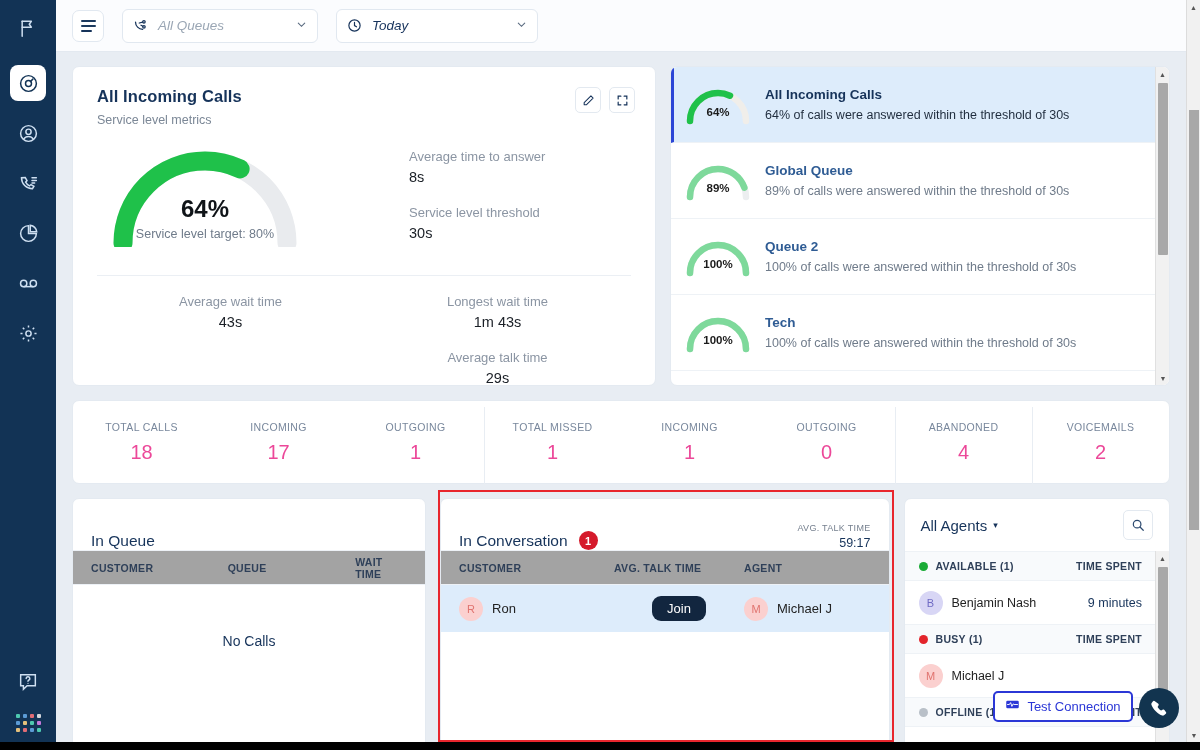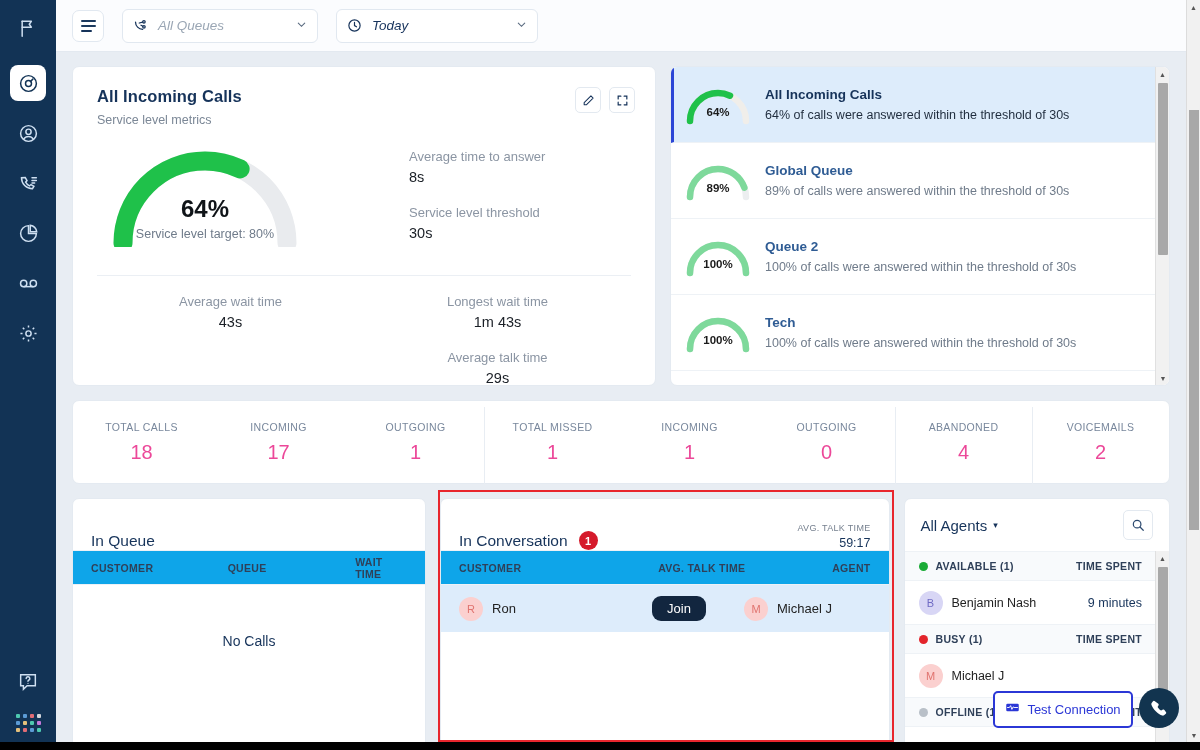--- a/index.html
+++ b/index.html
@@ -226,24 +226,24 @@
     font-size: 11px; font-weight: 700;
     display: flex; align-items: center; justify-content: center;
     margin-left: 11px;
   }
   .p-head-right { margin-left: auto; text-align: right; }
   .p-head-right .hl { font-size: 9px; letter-spacing: .3px; color: #76808f; }
   .p-head-right .hv { font-size: 12.5px; color: #16335a; margin-top: 3px; }
 
   .thead {
     display: flex; height: 34px; align-items: center;
-    background: #0ea5e9;
+    background: #a3a3a3;
     border-bottom: 1px solid #edf1f6;
     padding: 0 18px;
-    font-size: 10.5px; letter-spacing: .3px; color: #2f4059; font-weight: 600; justify-content: space-between;
+    font-size: 10.5px; letter-spacing: .3px; color: #2f4059; font-weight: 600;
   }
   .empty {
     text-align: center; padding-top: 48px;
     font-size: 14px; color: #16335a;
   }
   .trow {
     display: flex; align-items: center; height: 47px;
     padding: 0 18px; background: #ddecfb;
   }
   .avat {
@@ -288,21 +288,21 @@
     margin-left: auto;
     font-size: 10.5px; letter-spacing: .3px; color: #2f4059; font-weight: 600;
   }
   .agt-row { display: flex; align-items: center; height: 43px; padding: 0 14px; }
   .agt-row .an { font-size: 12.5px; color: #222; margin-left: 9px; }
   .agt-row .at { margin-left: auto; font-size: 12.5px; color: #16335a; }
 
   
   .testconn {
     position: absolute; left: 993px; top: 691px;
-    width: 140px; height: 37px;
+    width: 140px; height: 31px;
     background: #fff; border: 2px solid #2b37d6; border-radius: 5px;
     display: flex; align-items: center; justify-content: center; gap: 7px;
     cursor: pointer; z-index: 40;
   }
   .testconn .tlab { font-size: 13px; color: #2b37d6; }
   .fab {
     position: absolute; left: 1139px; top: 688px;
     width: 40px; height: 40px; border-radius: 50%;
     background: #12344f;
     display: flex; align-items: center; justify-content: center;

